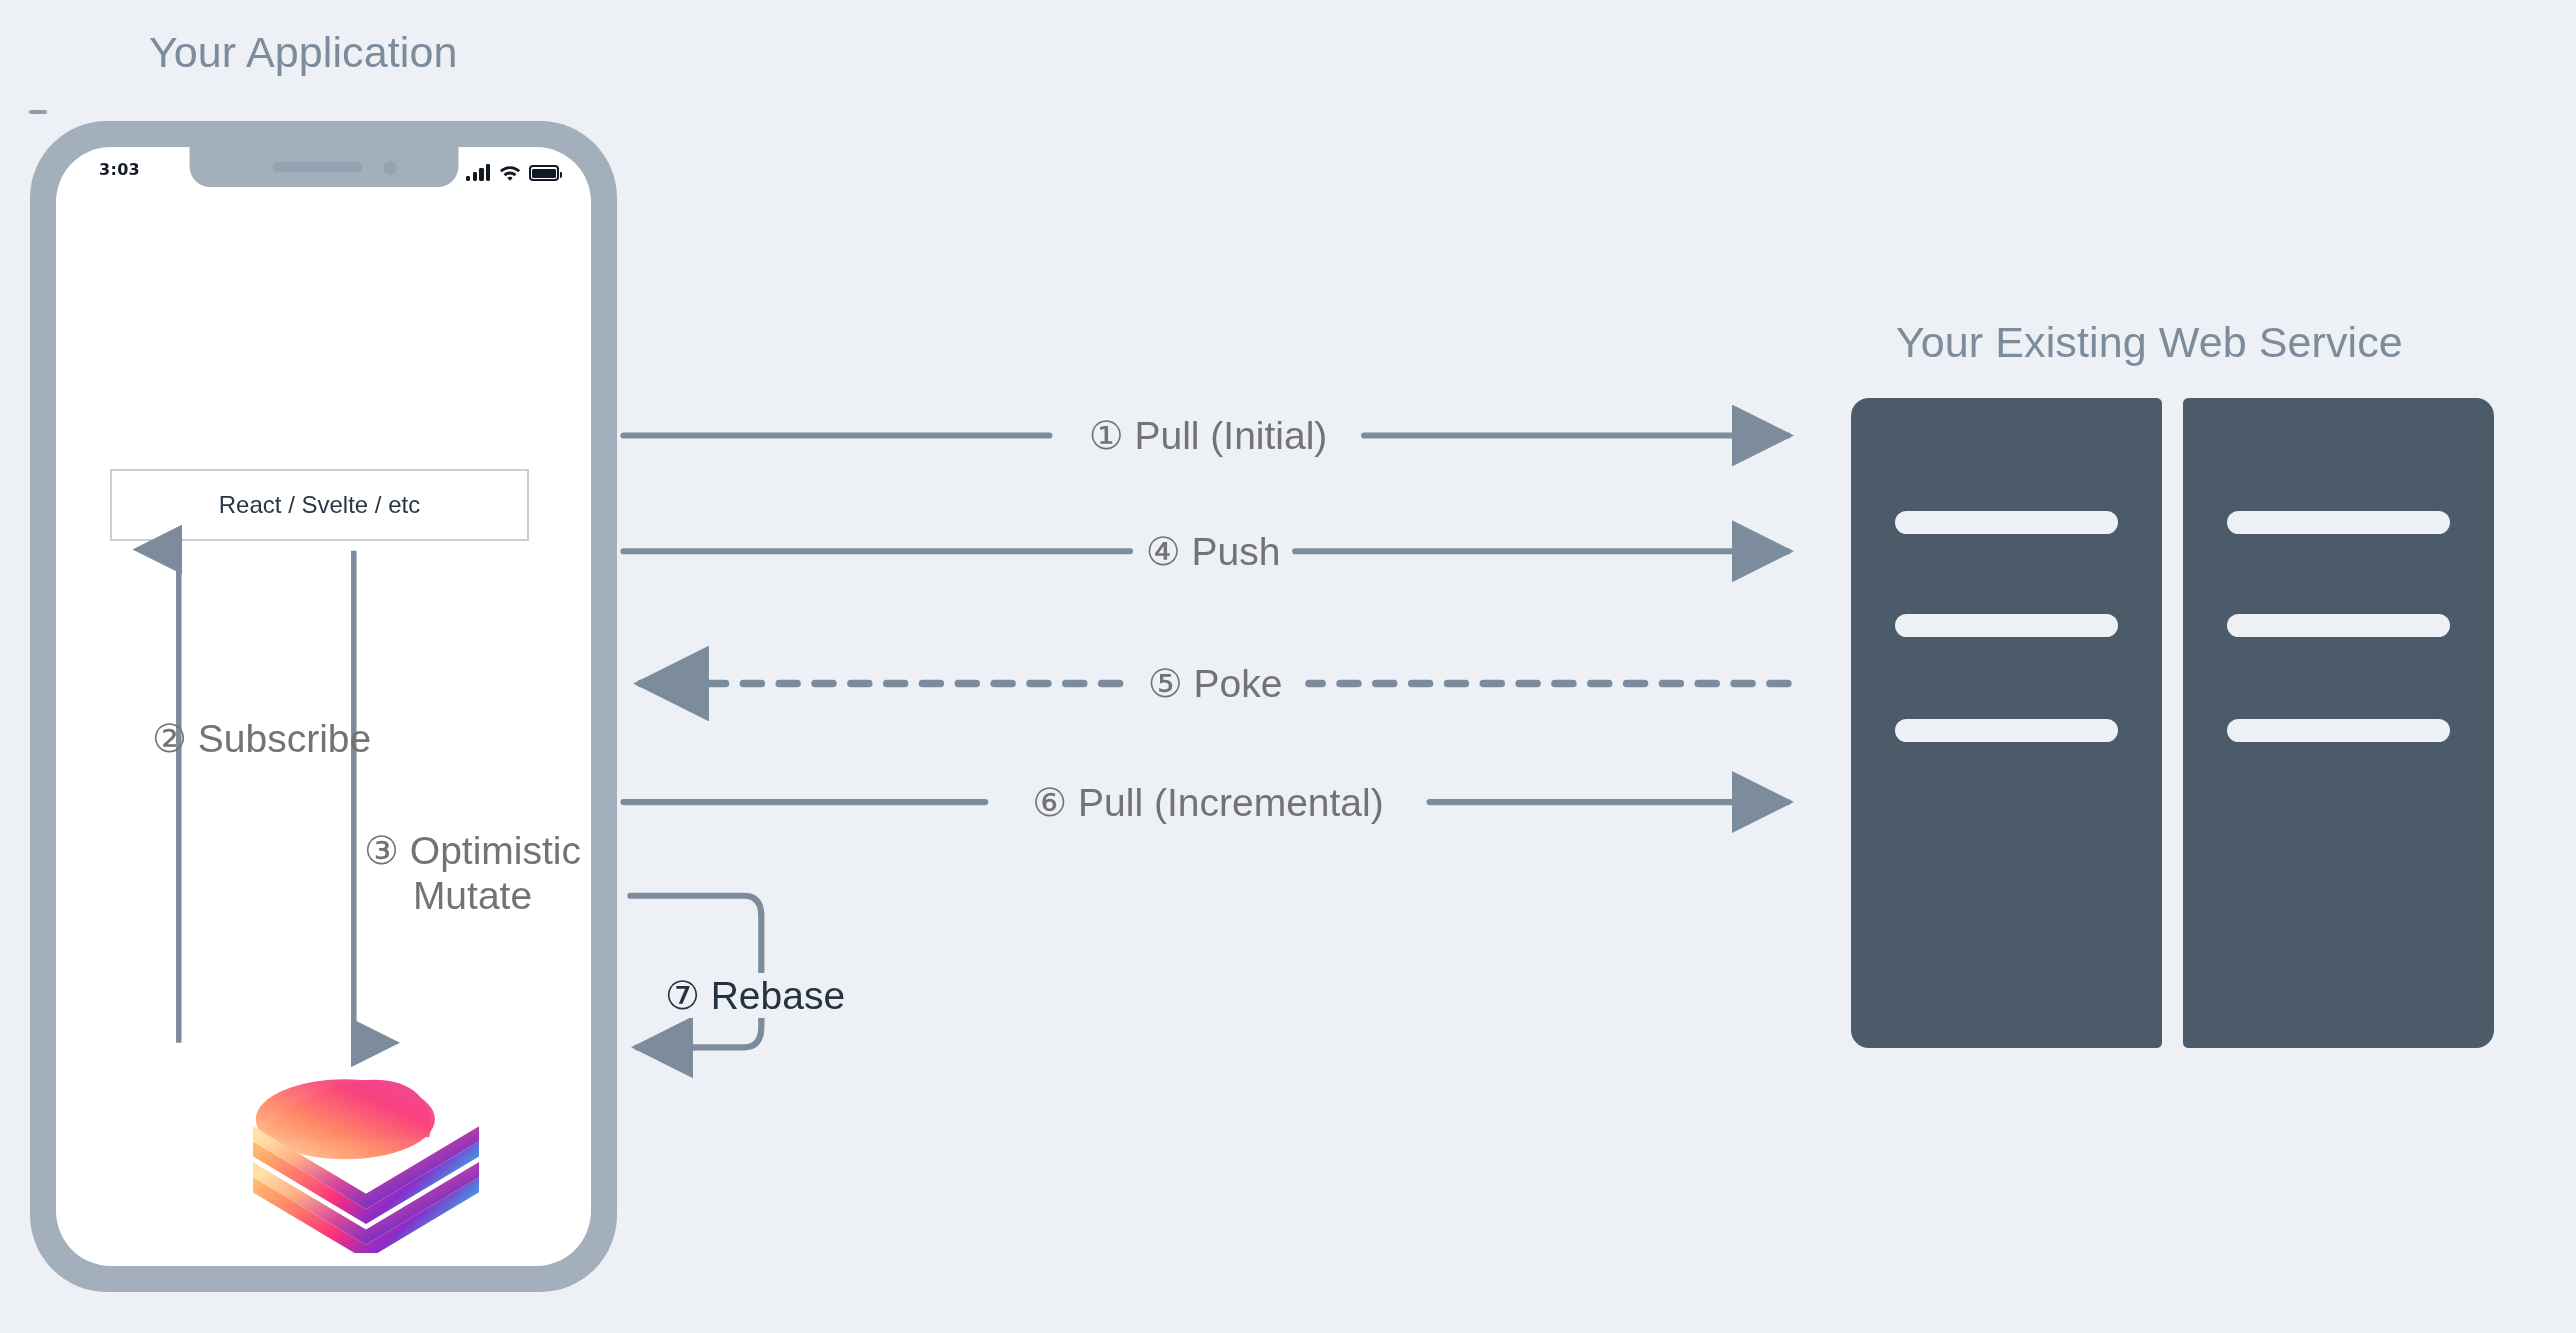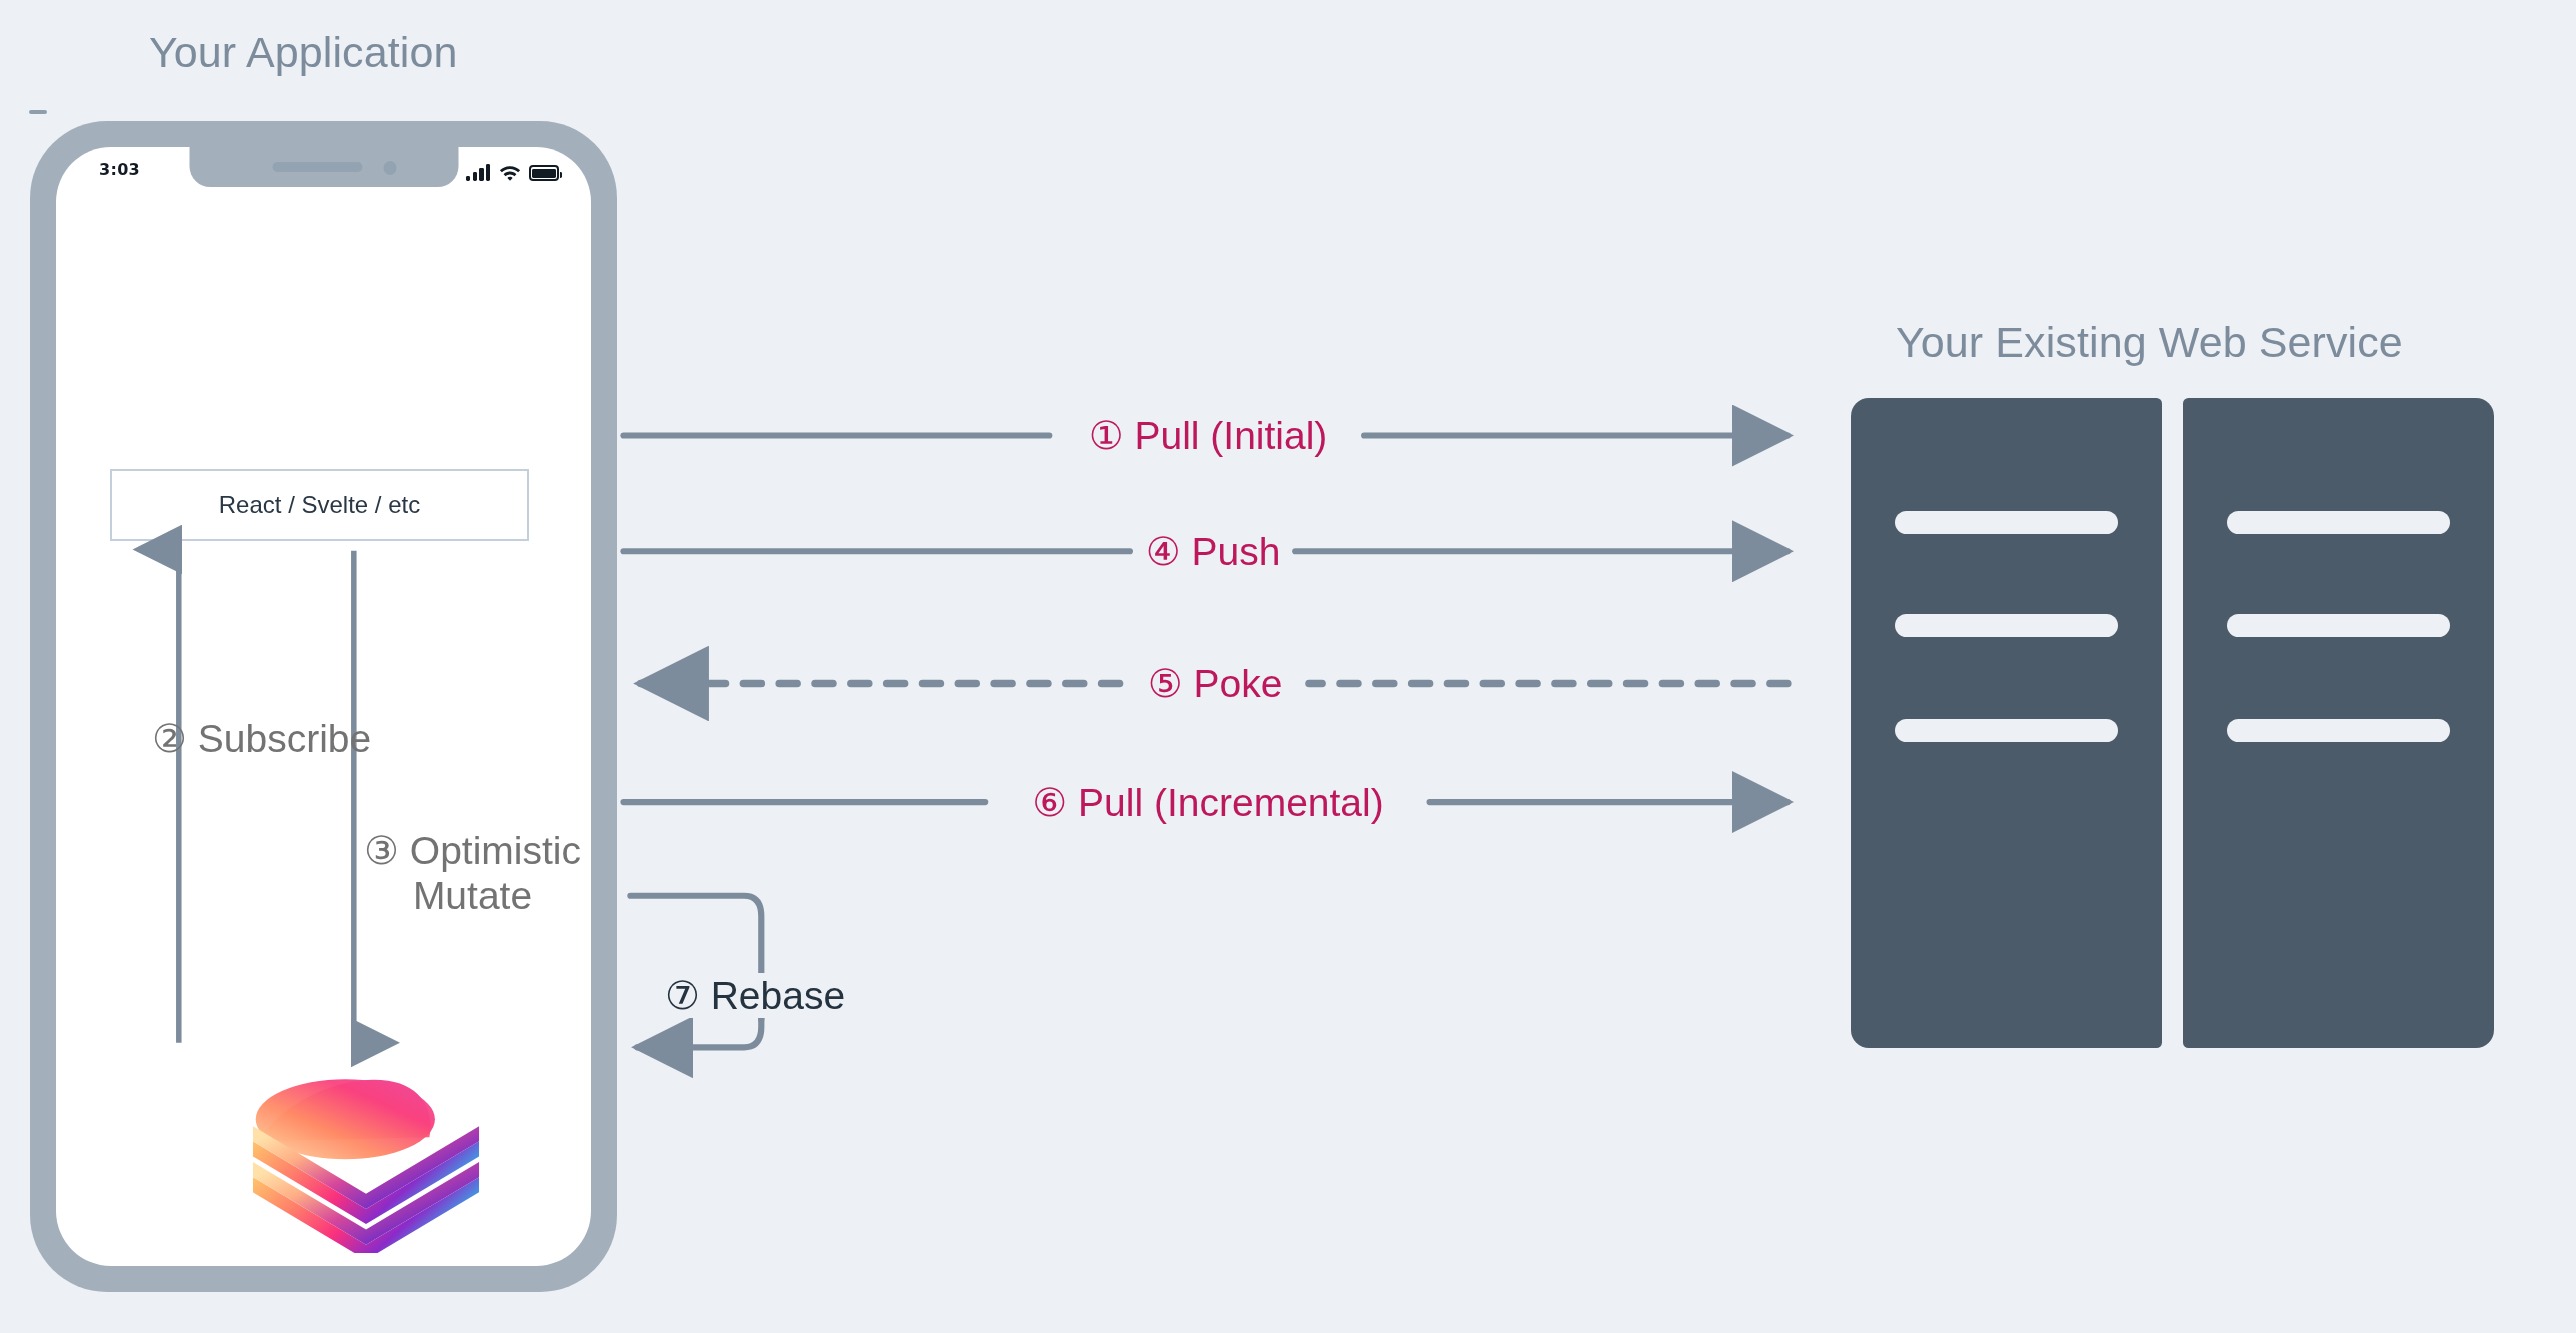--- a/index.html
+++ b/index.html
@@ -131,21 +131,21 @@
     white-space:nowrap; line-height:1.16;
   }
   #label-subscribe { left:96px; top:569px; }
   #label-mutate    { left:272px; top:681px; text-align:center; width:289px; white-space:normal; }
 
   
   #flow-layer { position:absolute; left:0; top:0; width:2576px; height:1334px; }
   .flow-label {
     position:absolute;
     font-family:"Liberation Sans", sans-serif;
-    font-size:39px; color:#be185d;
+    font-size:39px; color:#737373;
     white-space:nowrap;
     background:#EDF1F5;
     padding:0 9.6px;
     transform:translate(-50%,-50%);
     line-height:1;
   }
 
   
   #label-rebase {
     position:absolute; left:658px; top:973px;

